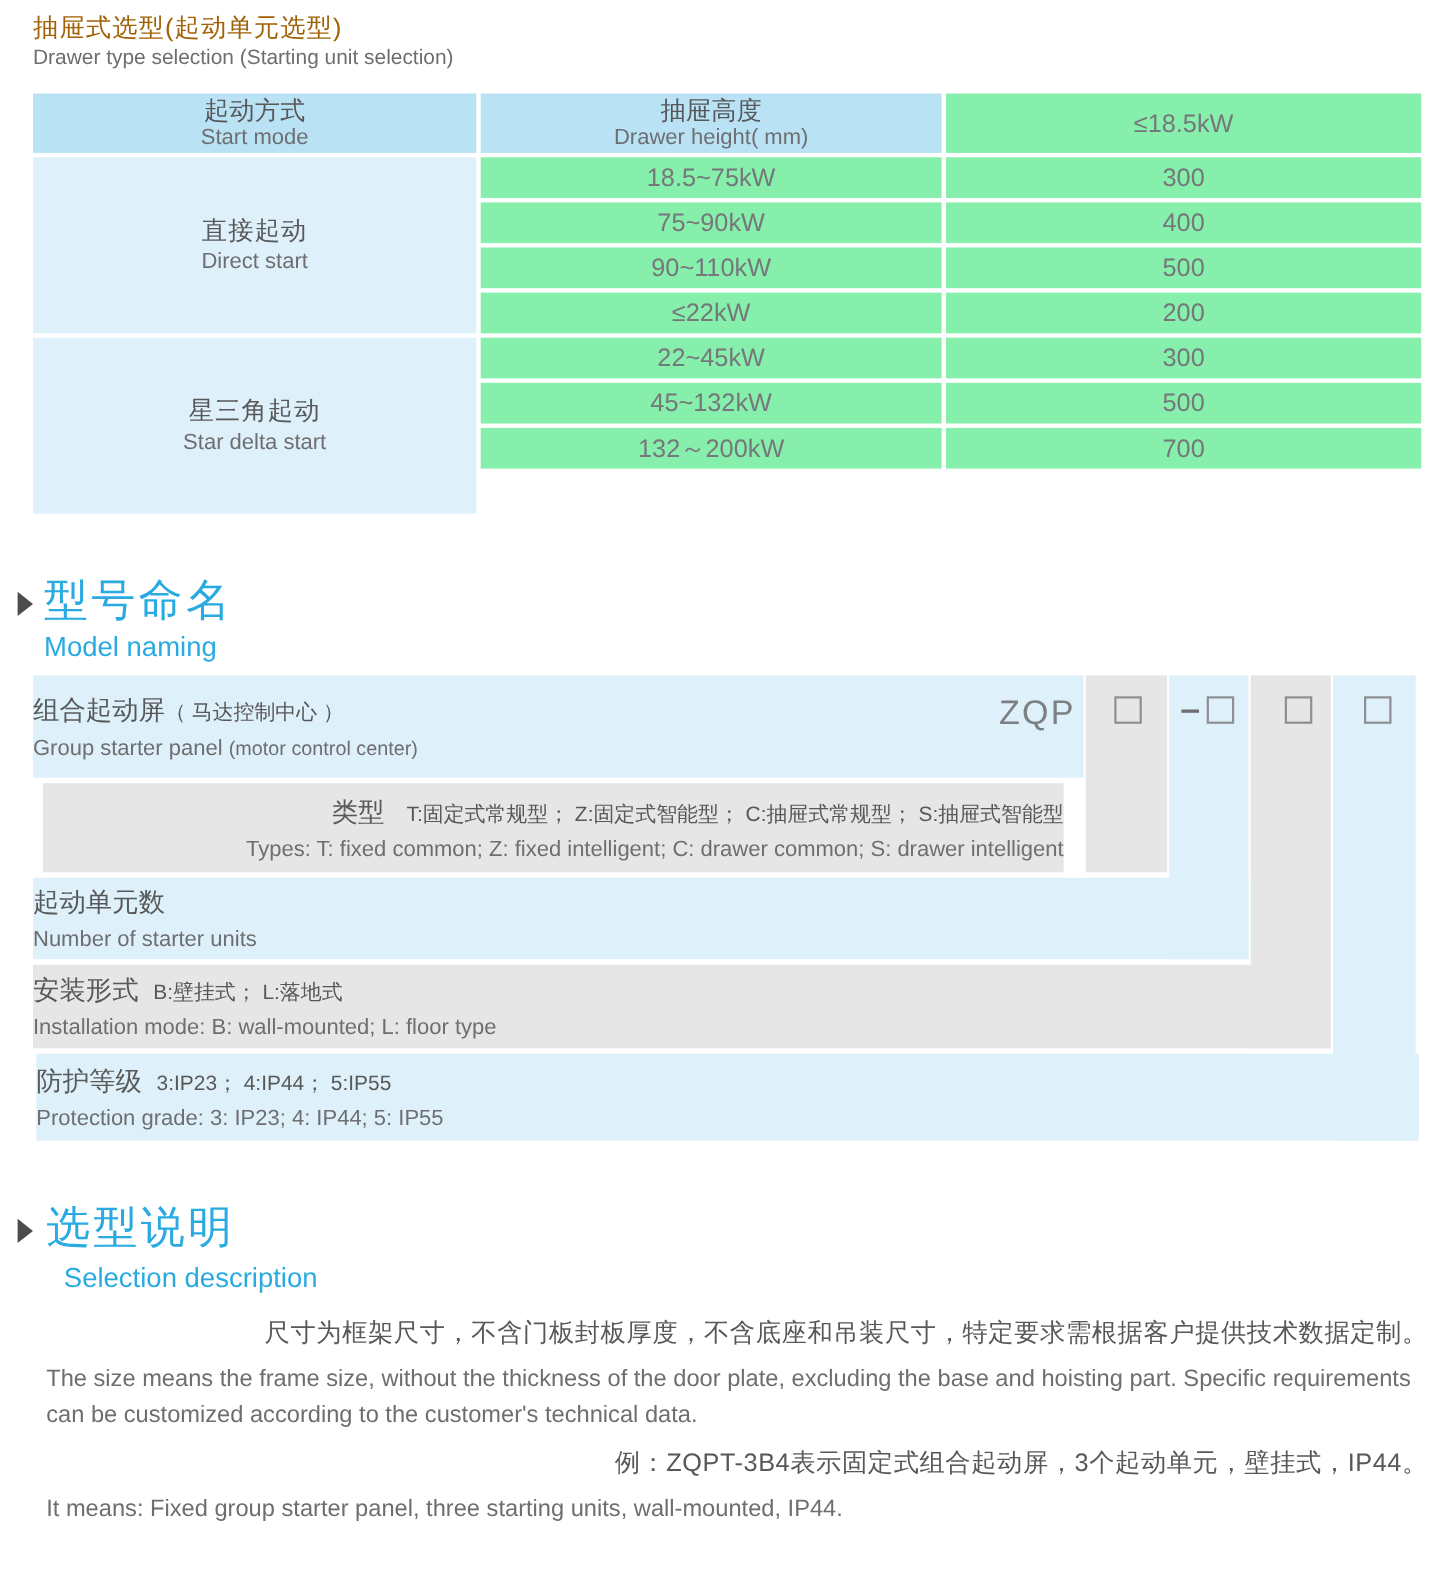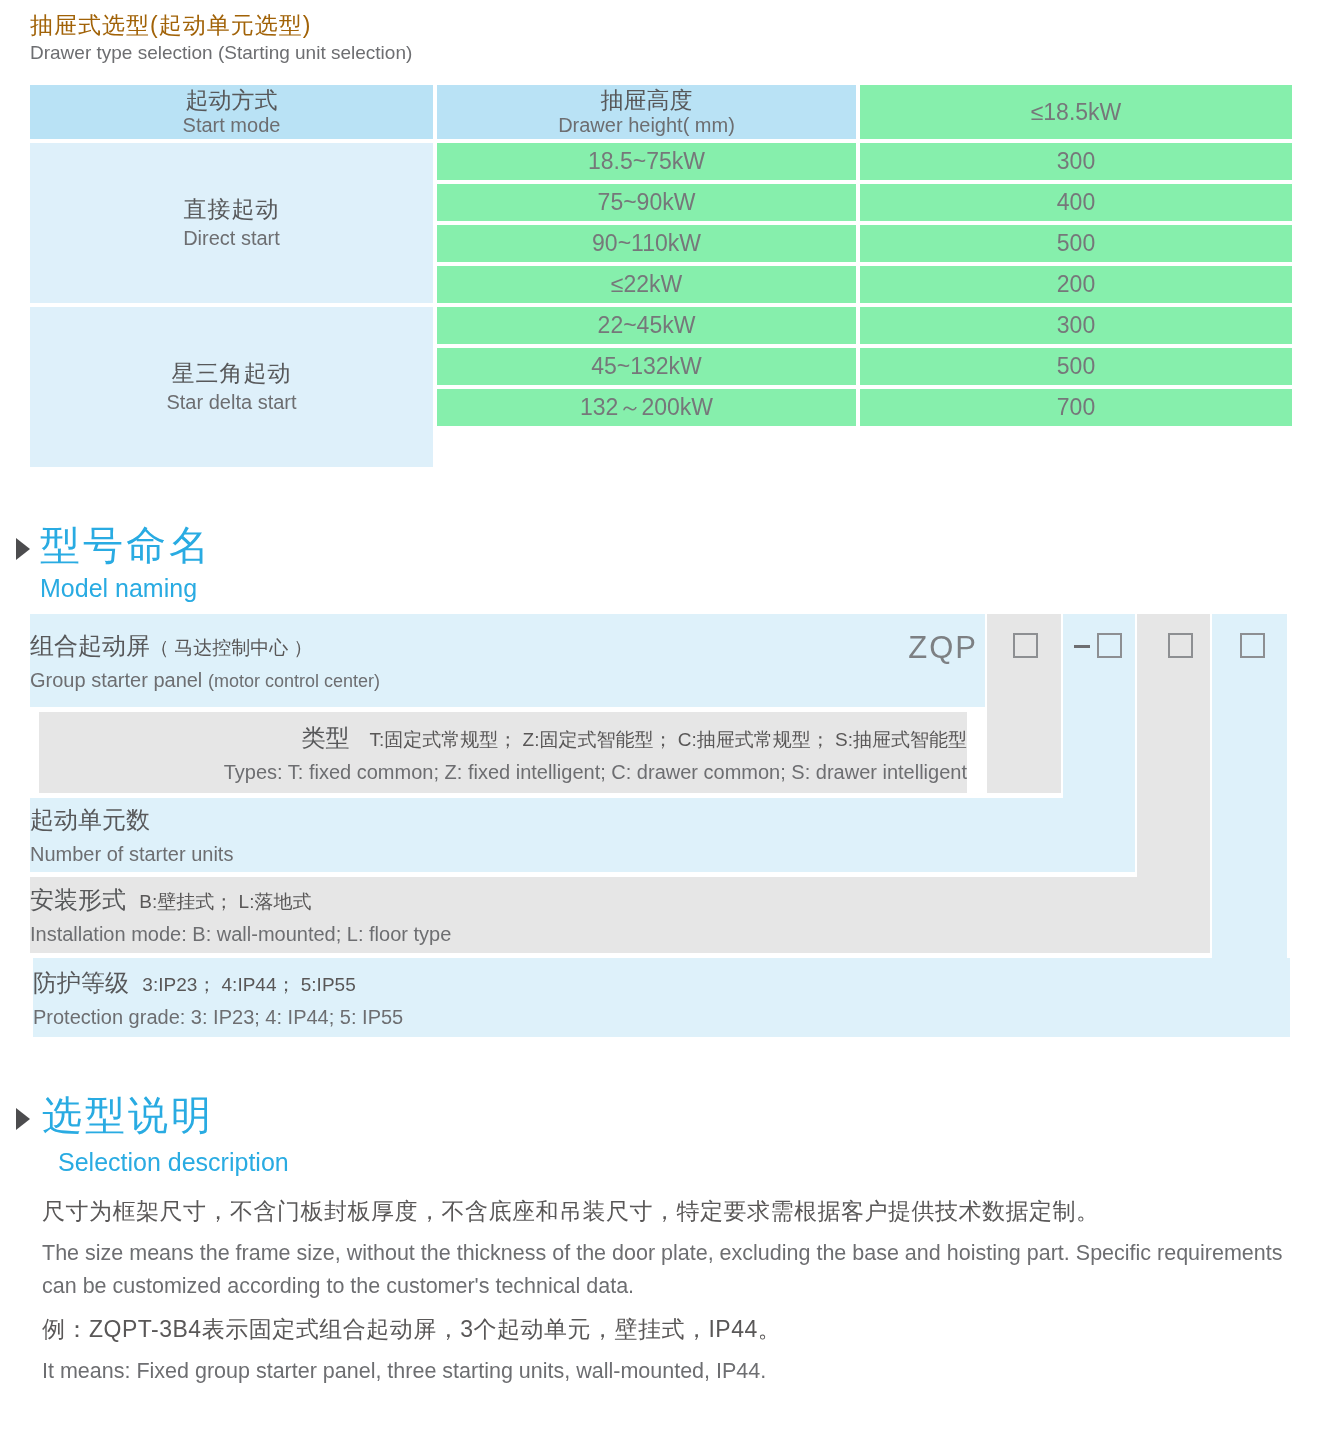--- a/index.html
+++ b/index.html
@@ -85,21 +85,21 @@
     top:633px;background:transparent;
   }
   .box1{left:1013px;}
   .box2{left:1097px;}
   .box3{left:1168px;}
   .box4{left:1240px;}
   .code-dash{left:1074px;top:645px;width:16px;height:3px;background:#6d6e71;}
 
   
   .desc{left:42px;top:1196px;width:1256px;}
-  .desc-zh{font-size:23px;color:#595757;margin:0 0 10px 0;letter-spacing:0.5px;}
+  .desc-zh{font-size:23px;color:#595757;margin:0 0 10px 0;letter-spacing:0.5px;text-align:right;}
   .desc-en{font-size:21.5px;color:#6d6e71;margin:0 0 10px 0;line-height:1.55;}
   .desc-zh2{margin-top:2px;}
 </style>
 </head>
 <body>
 
 <div>
 
   <div class="abs pt-zh">抽屉式选型(起动单元选型)</div>
   <div class="abs pt-en">Drawer type selection (Starting unit selection)</div>

